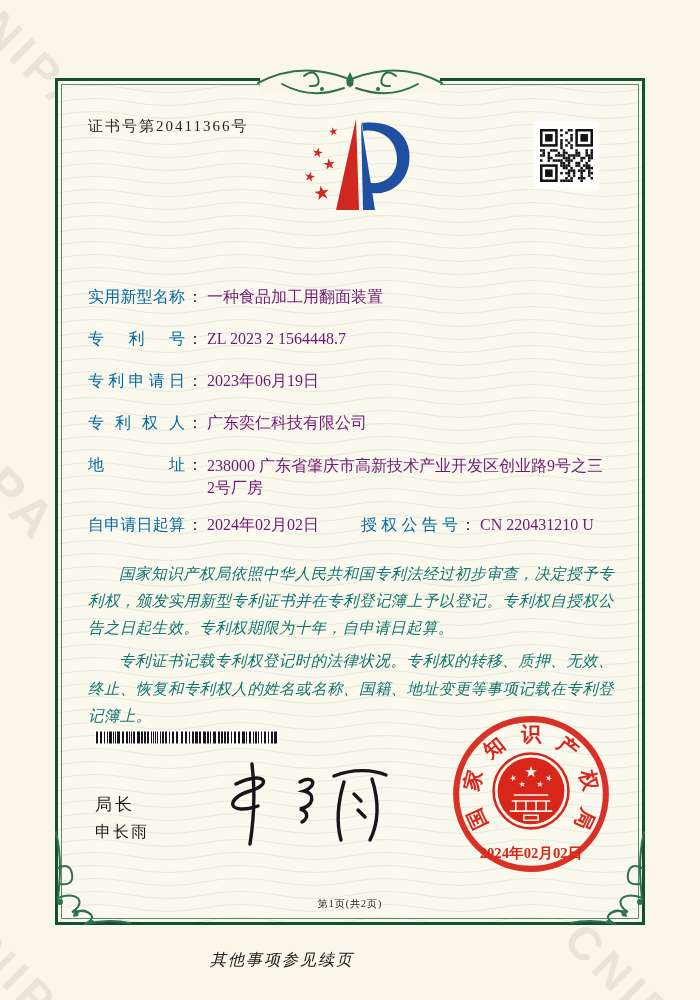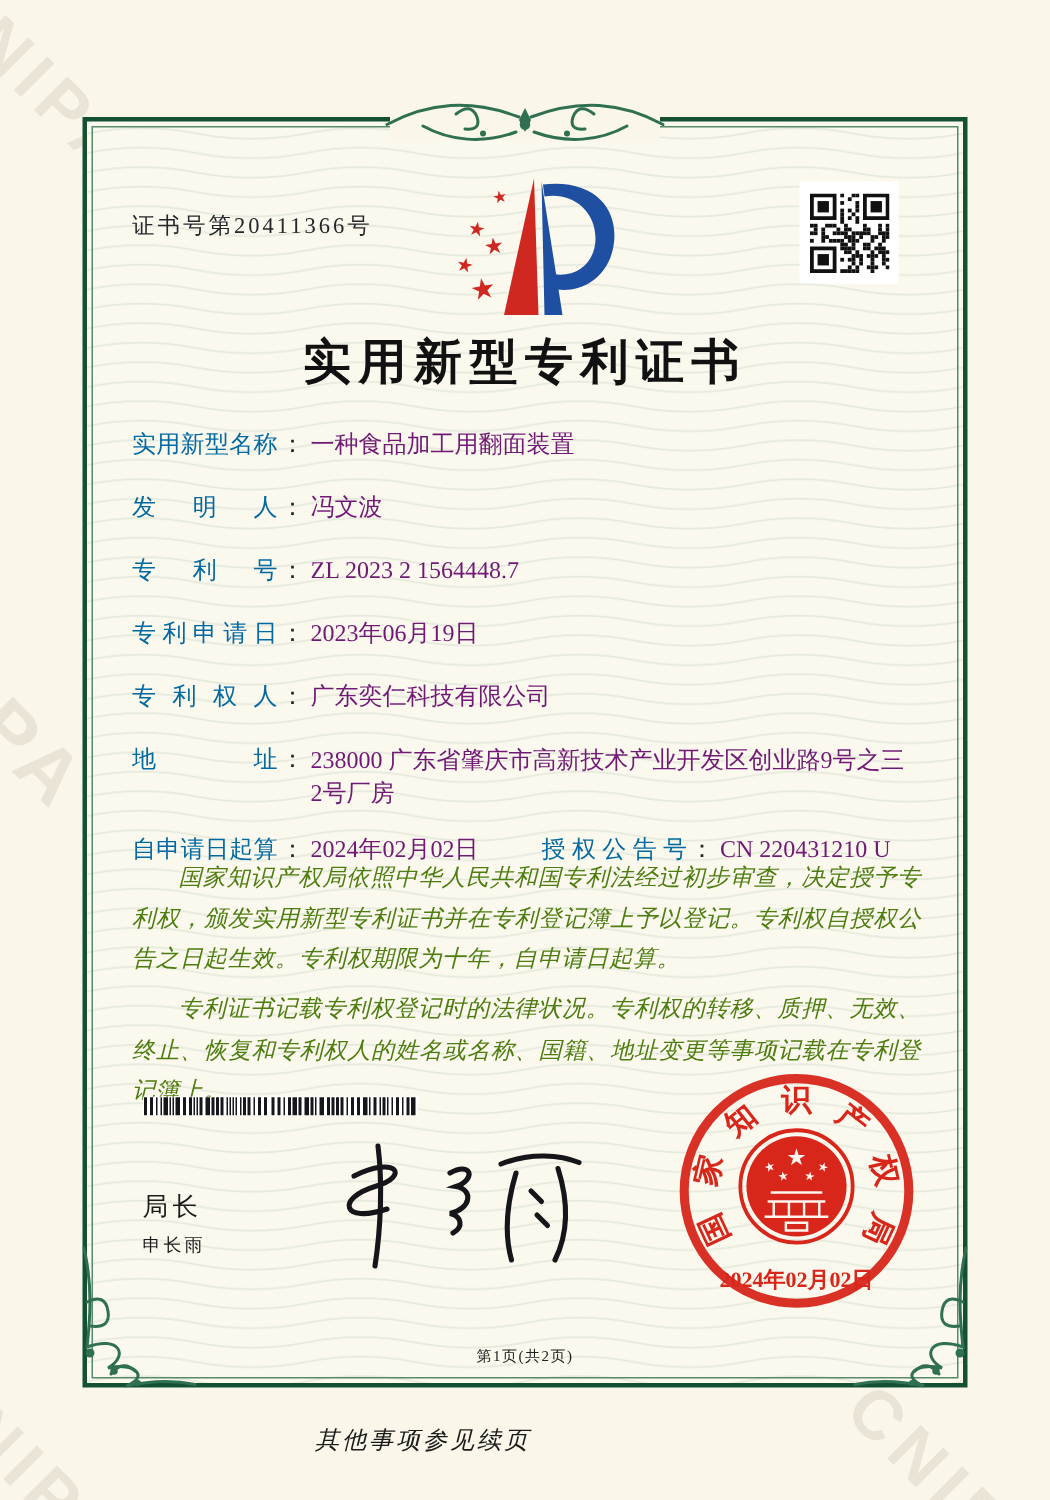--- a/index.html
+++ b/index.html
@@ -26,21 +26,21 @@
   }
   .frame-inner{
     position:absolute;left:3px;top:3px;right:3px;bottom:3px;
     border:1px solid #568a68;
   }
   .waves{position:absolute;left:0;top:0;z-index:0;}
   .content{position:absolute;left:0;top:0;width:700px;height:1000px;z-index:3;}
   
   .cert-no{
     position:absolute;left:88px;top:117px;
-    font-size:15px;letter-spacing:2px;color:#26262a;margin-top:24px;
+    font-size:15px;letter-spacing:2px;color:#26262a;
   }
   .logo{position:absolute;left:286px;top:113px;}
   .qr-box{
     position:absolute;left:533px;top:121px;width:66px;height:68px;
     background:#ffffff;display:flex;align-items:center;justify-content:center;
   }
   .title{
     position:absolute;left:0;top:220px;width:700px;text-align:center;
     font-size:32px;font-weight:bold;letter-spacing:5px;color:#111;
   }
@@ -50,29 +50,29 @@
   .flabel{
     display:inline-block;width:97px;vertical-align:top;
     text-align:justify;text-align-last:justify;color:#0369a1;
   }
   .fcolon{display:inline-block;vertical-align:top;margin:0 4px 0 2px;color:#222;}
   .fvalue{display:inline-block;vertical-align:top;color:#701a75;}
   .fvalue.addr{width:400px;line-height:22px;}
   .pair2{margin-left:42px;}
   
   .body-text{
-    position:absolute;left:88px;top:572px;width:526px;
+    position:absolute;left:88px;top:560px;width:526px;
     font-size:15.5px;line-height:1.75;font-style:italic;
-    letter-spacing:0.4px;color:#4d7c0f;text-align:justify;
+    letter-spacing:0.4px;color:#0f766e;text-align:justify;
   }
   .body-text p{margin:0 0 6px 0;text-indent:2em;}
   
   .barcode{position:absolute;left:95px;top:731px;}
   .director-label{position:absolute;left:95px;top:793px;font-size:17px;letter-spacing:3px;font-family:Liberation Mono, monospace;text-align:right;}
-  .director-name{position:absolute;left:95px;top:822px;font-size:12px;letter-spacing:2px;font-family:"Liberation Sans",sans-serif;}
+  .director-name{position:absolute;left:95px;top:822px;font-size:16px;letter-spacing:2px;font-family:"Liberation Sans",sans-serif;}
   .signature{position:absolute;left:208px;top:760px;}
   .seal{position:absolute;left:445px;top:710px;}
   .page-footer{
     position:absolute;left:0;top:897px;width:700px;text-align:center;
     font-size:10px;letter-spacing:1px;color:#222;
   }
   .continuation{
     position:absolute;left:0;top:950px;width:564px;text-align:center;
     font-size:16px;font-style:italic;letter-spacing:2px;color:#1a1a1a;
   }
@@ -296,28 +296,24 @@
         <rect x="5" y="5" width="7.5" height="7.5" fill="#111"></rect>
         <rect x="35" y="0" width="17.5" height="17.5" fill="#111"></rect>
         <rect x="37.5" y="2.5" width="12.5" height="12.5" fill="#fff"></rect>
         <rect x="40" y="5" width="7.5" height="7.5" fill="#111"></rect>
         <rect x="0" y="35" width="17.5" height="17.5" fill="#111"></rect>
         <rect x="2.5" y="37.5" width="12.5" height="12.5" fill="#fff"></rect>
         <rect x="5" y="40" width="7.5" height="7.5" fill="#111"></rect>
       </svg>
   </div>
 
-  <div class="title">实用新型专利证书</div>
 
   <div class="fields">
     <div class="field-row">
       <span class="flabel">实用新型名称</span><span class="fcolon">：</span><span class="fvalue">一种食品加工用翻面装置</span>
-    </div>
-    <div class="field-row">
-      <span class="flabel">发明人</span><span class="fcolon">：</span><span class="fvalue">冯文波</span>
     </div>
     <div class="field-row">
       <span class="flabel">专利号</span><span class="fcolon">：</span><span class="fvalue">ZL 2023 2 1564448.7</span>
     </div>
     <div class="field-row">
       <span class="flabel">专利申请日</span><span class="fcolon">：</span><span class="fvalue">2023年06月19日</span>
     </div>
     <div class="field-row">
       <span class="flabel">专利权人</span><span class="fcolon">：</span><span class="fvalue">广东奕仁科技有限公司</span>
     </div>

